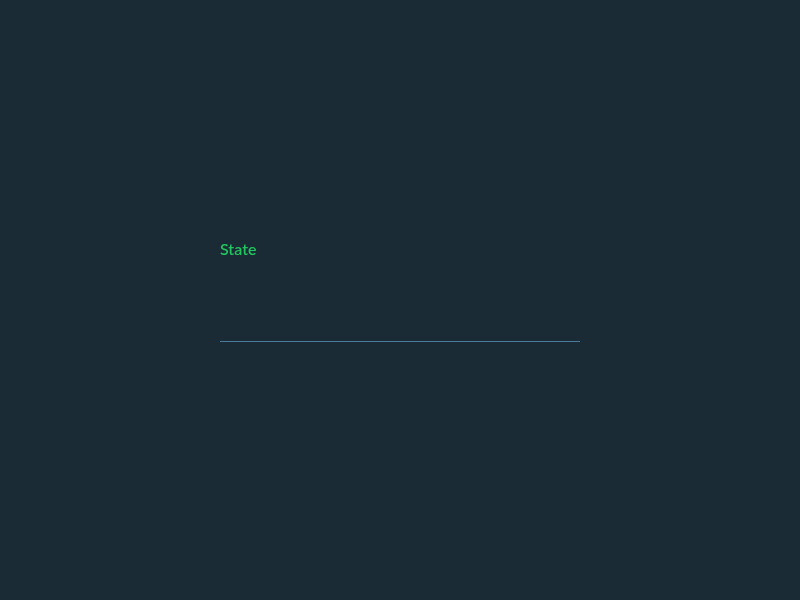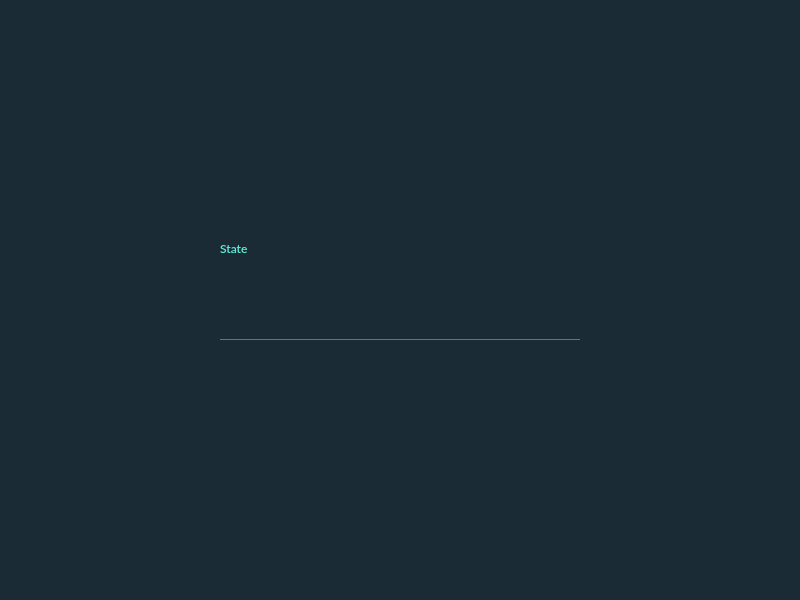--- a/index.html
+++ b/index.html
@@ -15,22 +15,22 @@
       display: flex;
       align-items: center;
       justify-content: center;
       overflow: hidden;
     }
     .form-container {
       width: 360px;
       margin-top: -20px;
     }
     .field-label {
-      color: #5eead4;
-      font-size: 12px;
+      color: #22c55e;
+      font-size: 16px;
       font-weight: 600;
       margin-bottom: 52px;
       display: block;
     }
     .text-input {
       width: 100%;
       background: transparent;
       border: none;
       border-bottom: 1px solid #4a7a9c;
       color: #ffffff;

